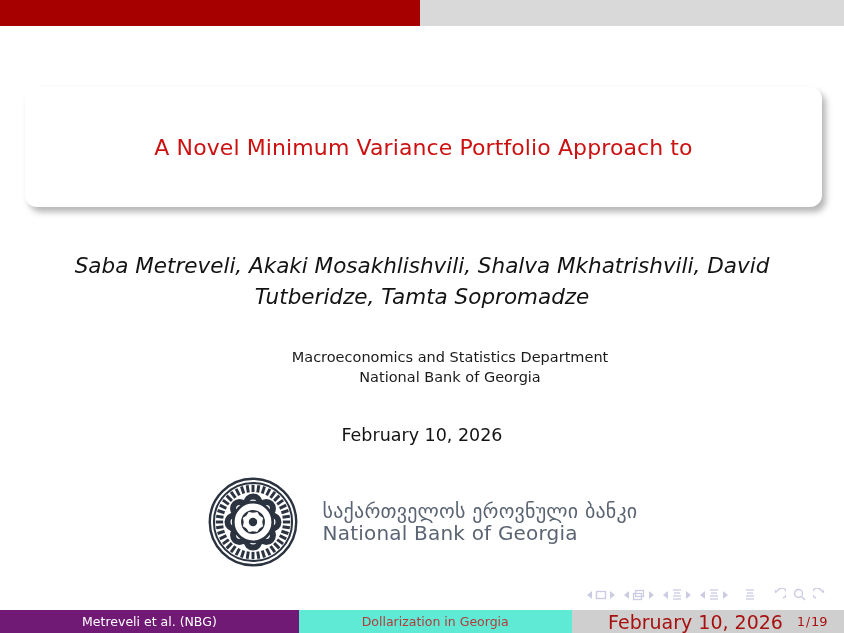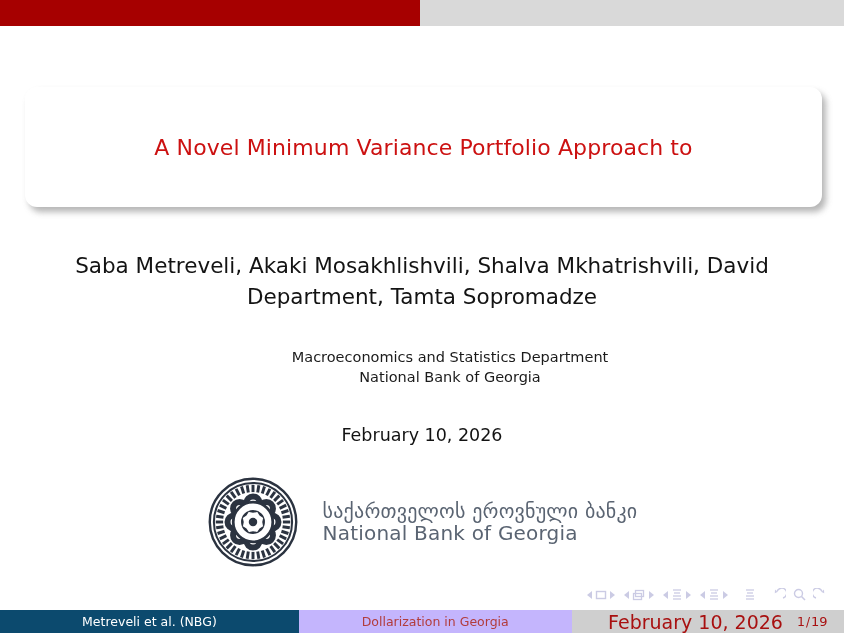--- a/index.html
+++ b/index.html
@@ -83,20 +83,21 @@
   
   .authors {
     position: absolute;
     left: 0;
     top: 250px;
     width: 844px;
     text-align: center;
     color: #131313;
     font-size: 21.5px;
     line-height: 31px;
+    font-style: italic;
   }
   .authors .a-line { white-space: nowrap; }
 
   
   .institute {
     position: absolute;
     left: 0;
     top: 347px;
     width: 844px;
     text-align: center;
@@ -178,27 +179,27 @@
   }
   .foot-seg {
     height: 100%;
     display: flex;
     align-items: center;
     justify-content: center;
     white-space: nowrap;
   }
   .foot-author {
     width: 309px;
-    background: #0c4a6e;
+    background: #701a75;
     color: #ffffff;
     font-size: 12.5px;
   }
   .foot-title {
     width: 282px;
-    background: #c4b5fd;
+    background: #5eead4;
     color: #b23c3c;
     font-size: 12.5px;
   }
   .foot-right {
     width: 281px;
     background: #cfcfcf;
     color: #a81010;
     font-size: 19px;
     gap: 14px;
     padding-left: 20px;
@@ -226,21 +227,21 @@
 
   <div class="titlebox-wrap">
     <div class="titlebox-shadow"></div>
     <div class="titlebox">
       <div class="title-line">A Novel Minimum Variance Portfolio Approach to</div>
     </div>
   </div>
 
   <div class="authors">
     <div class="a-line">Saba Metreveli, Akaki Mosakhlishvili, Shalva Mkhatrishvili, David</div>
-    <div class="a-line">Department, Tamta Sopromadze</div>
+    <div class="a-line">Tutberidze, Tamta Sopromadze</div>
   </div>
 
   <div class="institute">
     <div>Macroeconomics and Statistics Department</div>
     <div>National Bank of Georgia</div>
   </div>
 
   <div class="date">February 10, 2026</div>
 
   <div class="logo-row">

